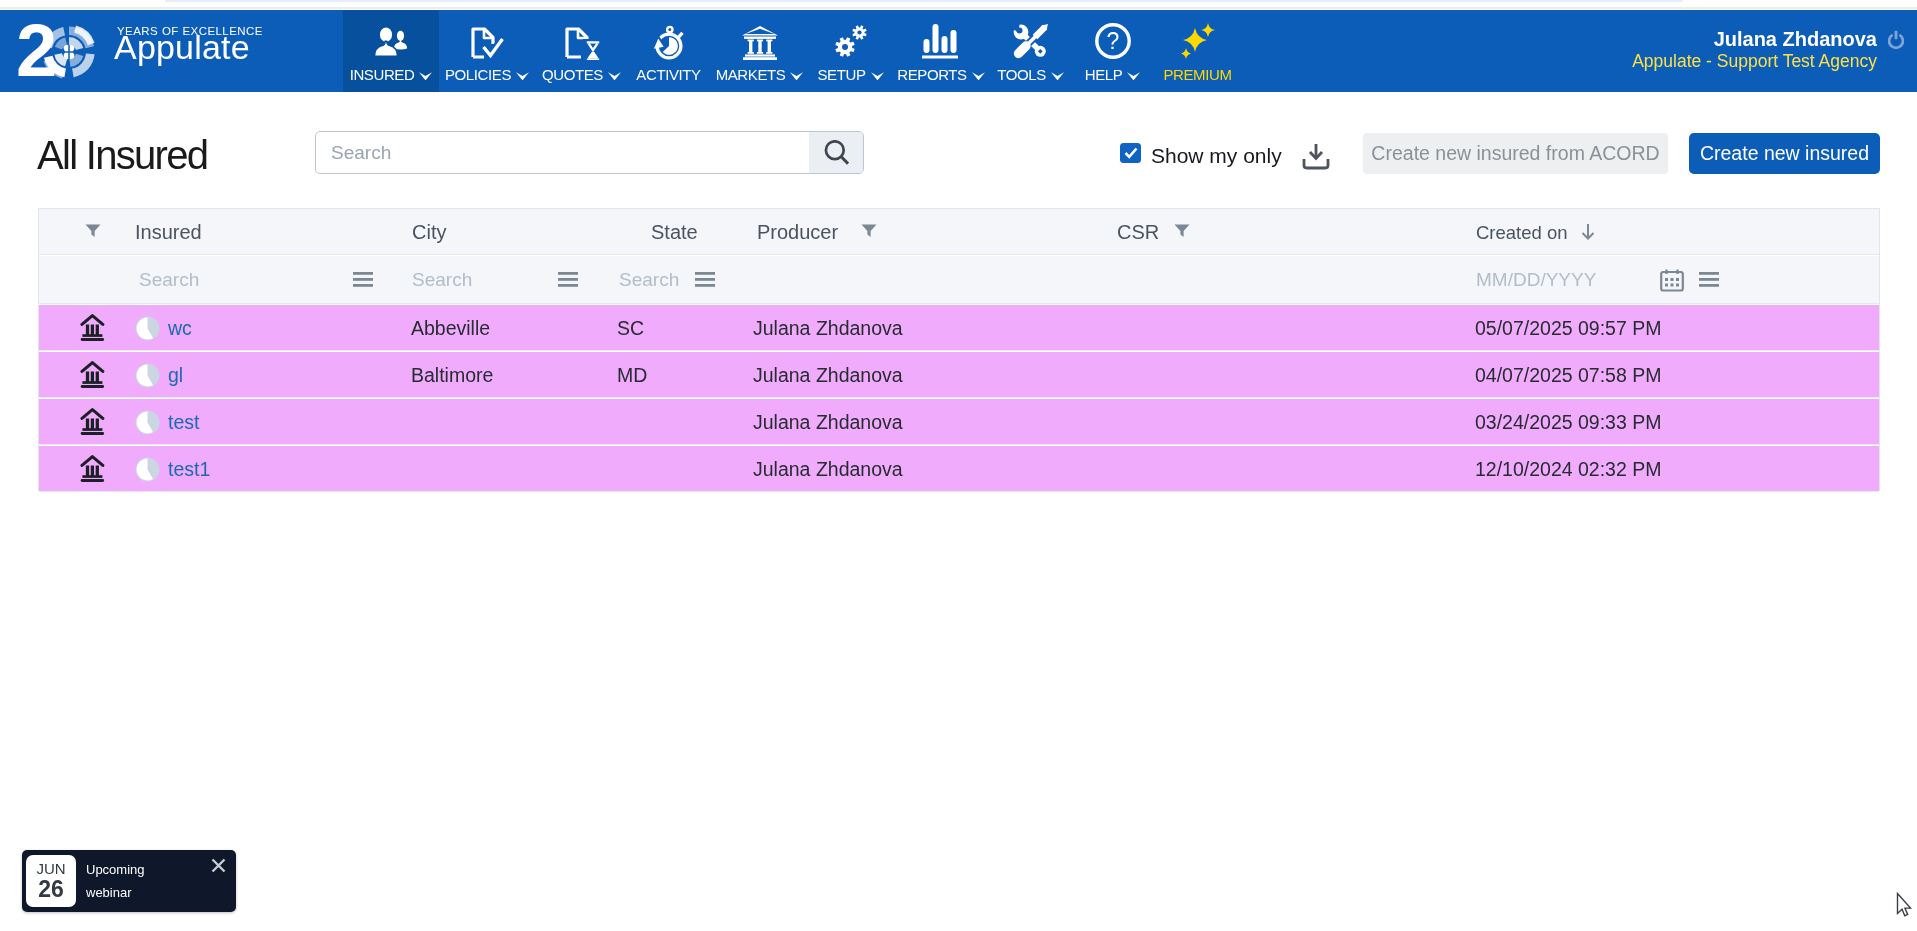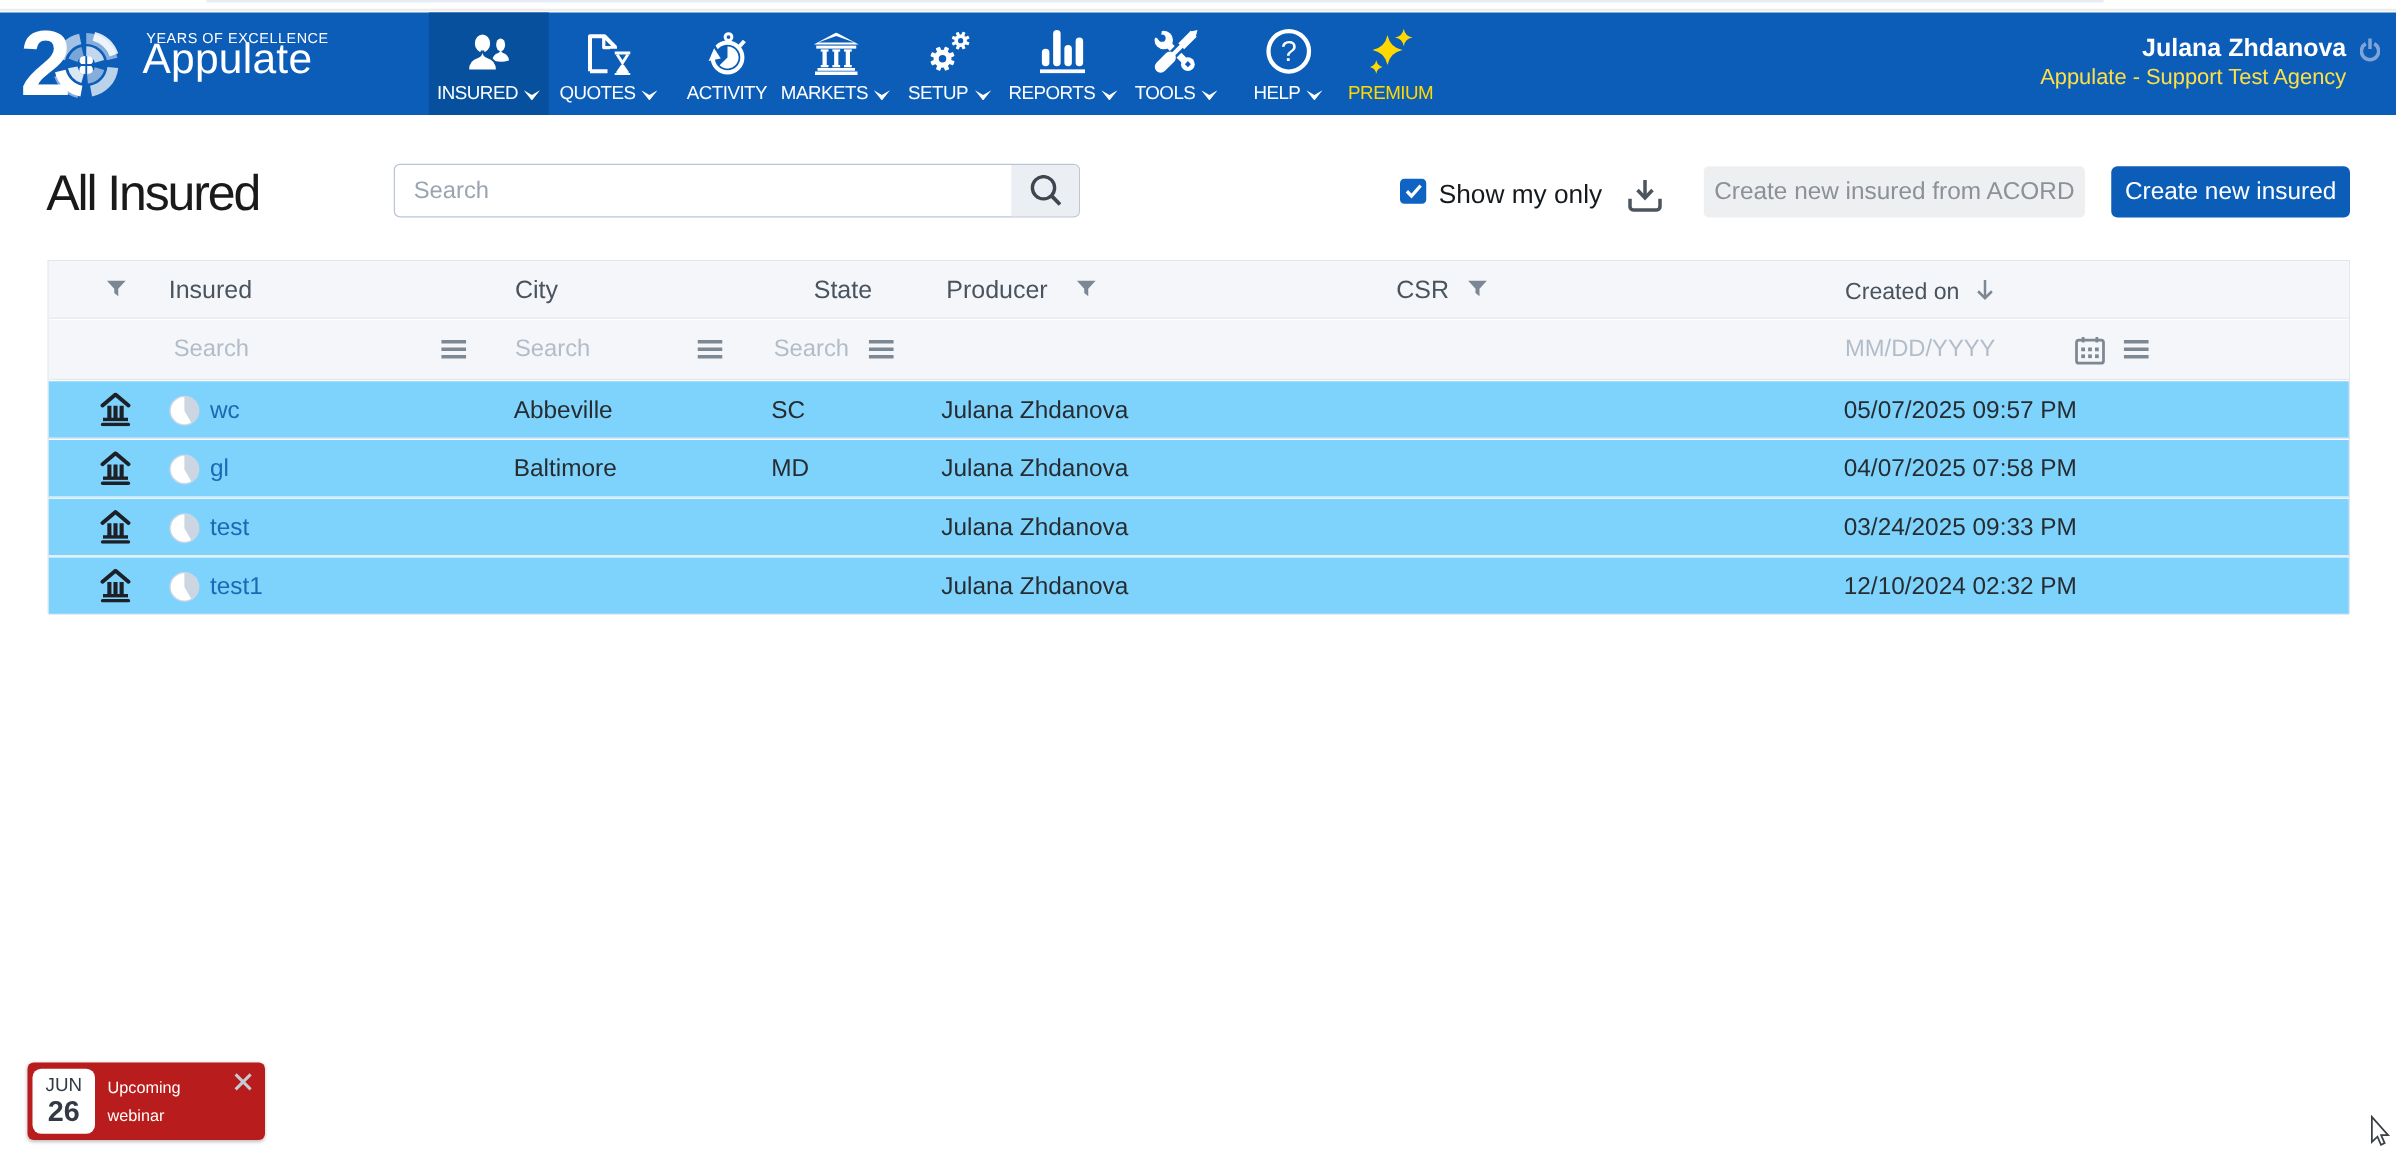--- a/index.html
+++ b/index.html
@@ -42,29 +42,29 @@
 #chk{left:1120px;top:143px;width:21px;height:20px;background:#0f63c2;border-radius:3.5px;display:flex;align-items:center;justify-content:center}
 #chklbl{left:1151px;top:144px;font-size:21px;color:#16191d;line-height:23px}
 #dl{left:1301px;top:142px}
 #acordbtn{left:1363px;top:133px;width:305px;height:41px;background:#edeff1;border-radius:4px;color:#8b9197;font-size:19.5px;text-align:center;line-height:41px}
 #bluebtn{left:1689px;top:133px;width:191px;height:41px;background:#0c5db8;border-radius:5px;color:#fff;font-size:19.5px;text-align:center;line-height:41px}
 
 #tbl{left:38px;top:208px;width:1842px;height:283px;border:1px solid #e2e6eb;border-bottom:none}
 .trow{position:absolute;left:0;width:1840px}
 #h1{top:0;height:46px;background:#f4f6f9;border-bottom:1px solid #e5e9ee}
 #h2{top:47px;height:48px;background:#f4f6f9;border-bottom:1px solid #e5e9ee}
-.dr{background:#7dd3fc;border-bottom:1px solid #e8ebef;height:46px}
+.dr{background:#f0abfc;border-bottom:1px solid #e8ebef;height:46px}
 #r1{top:96px}#r2{top:143px}#r3{top:190px}#r4{top:237px}
 .hcell{position:absolute;font-size:20px;color:#49545f;top:11px;line-height:24px}
 .scell{position:absolute;font-size:19px;color:#b2bdc9;top:12px;line-height:24px}
 .dcell{position:absolute;font-size:19.5px;color:#272c31;top:11px;line-height:24px}
 .lnk{color:#1a6ab3}
 .icn{position:absolute}
 
-#webi{left:22px;top:850px;width:190px;height:62px;background:#b91c1c;border-radius:5px;box-shadow:0 1px 3px rgba(0,0,0,.25)}
+#webi{left:22px;top:850px;width:214px;height:62px;background:#0f172a;border-radius:5px;box-shadow:0 1px 3px rgba(0,0,0,.25)}
 #webi .date{position:absolute;left:4px;top:5px;width:50px;height:52px;background:#fff;border-radius:7px;text-align:center}
 #webi .mon{font-size:15px;color:#333a44;margin-top:6px;line-height:16px}
 #webi .day{font-size:23px;font-weight:bold;color:#333a44;line-height:25px}
 #webi .tx{position:absolute;left:64px;top:8px;color:#fff;font-size:13px;line-height:23px}
 #webi .x{position:absolute;right:9px;top:7px}
 </style>
 </head>
 <body>
 <div class="abs" id="topstrip">
     <div class="tint"></div>
@@ -104,20 +104,33 @@
           <ellipse cx="27.5" cy="9.8" rx="3.6" ry="5.1"></ellipse>
           <path d="M20.8 22.4 Q21.2 17.6 25.6 16.4 Q27 16 27.1 14.2 L27.9 14.2 Q28 16 29.4 16.4 Q33.8 17.6 34.2 22.4 Q30 23.6 27.5 23.4 Q23.5 23.2 20.8 22.4 Z"></path>
         </g>
         <g fill="#fff" stroke="#07509e" stroke-width="1.6">
           <ellipse cx="13" cy="8.7" rx="6.9" ry="8"></ellipse>
           <path d="M1.5 29.8 Q1.5 21.8 9.2 19.6 Q12.1 18.7 12.3 15.2 L13.7 15.2 Q13.9 18.7 16.8 19.6 Q24.5 21.8 24.5 29.8 Q24.5 30.3 24 30.3 L2 30.3 Q1.5 30.3 1.5 29.8 Z"></path>
         </g>
       </svg>
         </div>
       <div class="nlabel">INSURED<svg class="caret" width="13" height="8" viewBox="0 0 13 8">
+            <path d="M0 0.2 L6.5 3.9 L13 0.2 L6.5 8.4 Z" fill="#fff"></path>
+          </svg></div>
+    </div>
+    <div class="ni">
+      <div class="nicon">
+          <svg width="34" height="34" viewBox="0 0 34 34" fill="none">
+        <path d="M3 31 V3 H14.5 L23 11.5 V18 M3 31 H14" stroke="#fff" stroke-width="3.2" stroke-linejoin="round"></path>
+        <path d="M14 3 V12 H23" stroke="#fff" stroke-width="2.6" stroke-linejoin="round"></path>
+        <path d="M13.5 21 L20.5 29.5 L32.5 13" stroke="#0c5db8" stroke-width="8"></path>
+        <path d="M13.5 21 L20.5 29.5 L32.5 13" stroke="#fff" stroke-width="3.4"></path>
+      </svg>
+        </div>
+      <div class="nlabel">POLICIES<svg class="caret" width="13" height="8" viewBox="0 0 13 8">
             <path d="M0 0.2 L6.5 3.9 L13 0.2 L6.5 8.4 Z" fill="#fff"></path>
           </svg></div>
     </div>
     <div class="ni">
       <div class="nicon">
           <svg width="36" height="34" viewBox="0 0 36 34" fill="none">
         <path d="M3 31 V3 H14.5 L23 11.5 V14 M3 31 H17" stroke="#fff" stroke-width="3.2" stroke-linejoin="round"></path>
         <path d="M14 3 V12 H23" stroke="#fff" stroke-width="2.6" stroke-linejoin="round"></path>
         <rect x="19" y="13" width="17" height="22.5" fill="#0c5db8"></rect>
         <g stroke="#fff" stroke-width="2.3" fill="none">

